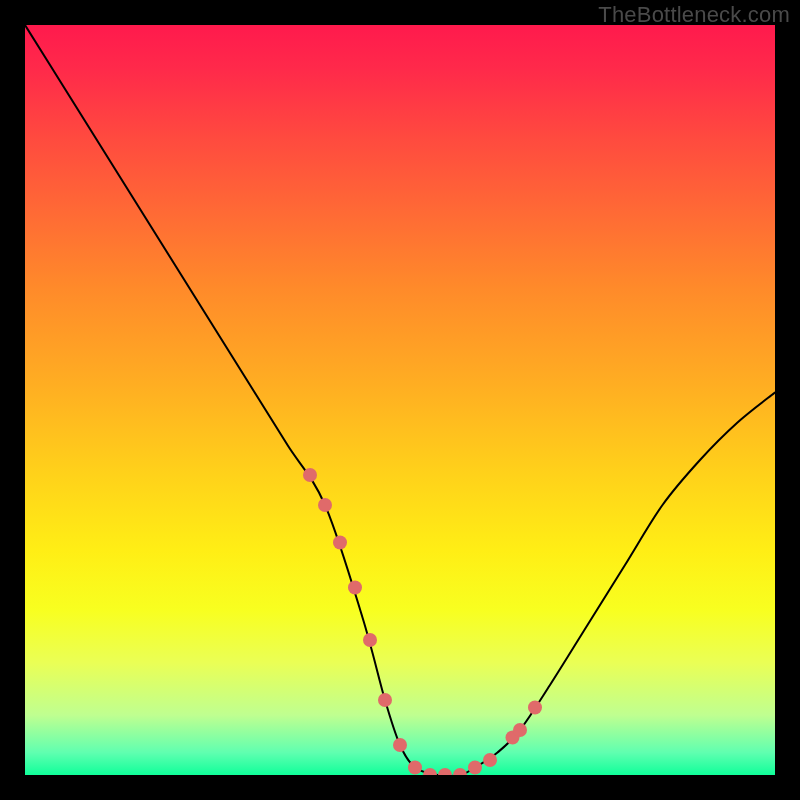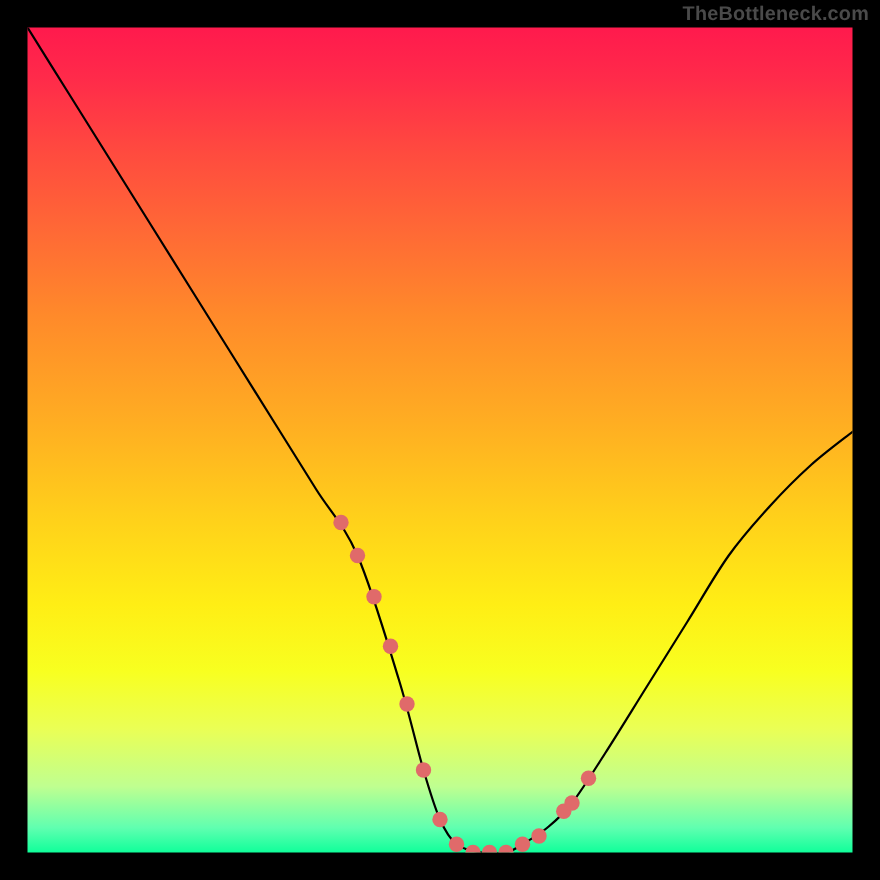--- a/index.html
+++ b/index.html
@@ -45,22 +45,22 @@
     top: 0;
     width: 750px;
     height: 750px;
     pointer-events: none;
   }
   .watermark {
     position: absolute;
     top: 2px;
     right: 10px;
     color: #4a4a4a;
-    font-size: 18px;
-    font-weight: 700;
+    font-size: 22px;
+    font-weight: 400;
     letter-spacing: 0.2px;
   }
 </style>
 </head>
 <body>
 
 <div class="frame">
 
   <div class="watermark">TheBottleneck.com</div>
 

